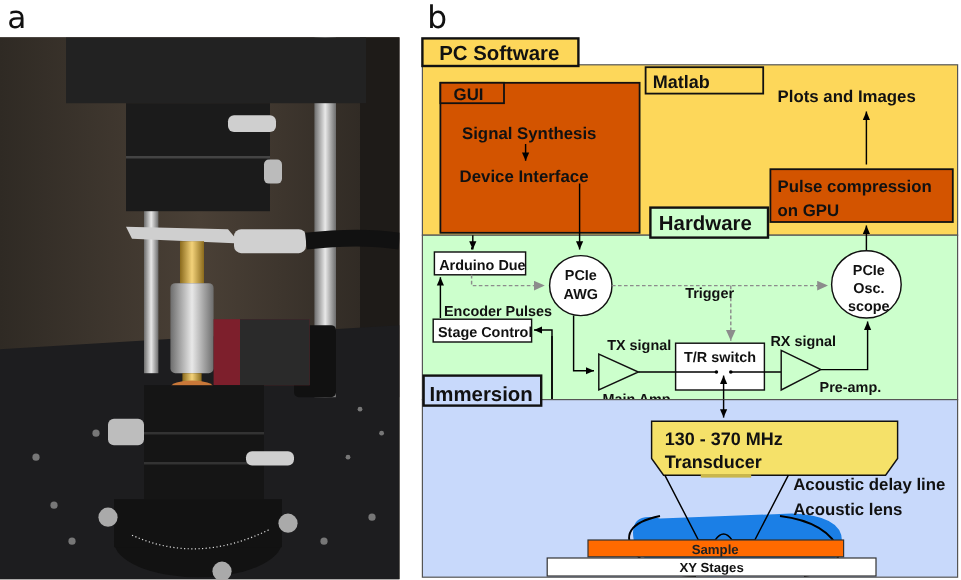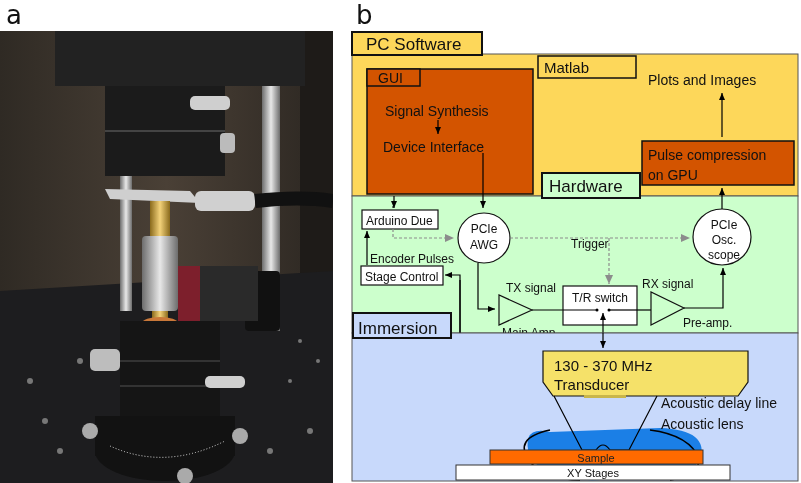--- a/index.html
+++ b/index.html
@@ -1,19 +1,19 @@
 <!DOCTYPE html>
 <html><head>
 <meta charset="utf-8">
 <style>
   html,body{margin:0;padding:0;background:#fff;}
   body{width:801px;height:483px;position:relative;overflow:hidden;font-family:"Liberation Sans",sans-serif;}
   .panel-letter{position:absolute;font-family:"DejaVu Sans",sans-serif;font-size:26px;color:#111;line-height:1;}
   #photo{position:absolute;left:0;top:31px;width:333px;height:452px;overflow:hidden;background:#3b342d;}
-  #diagram{position:absolute;left:350px;top:30px;width:451px;height:453px;}
+  #diagram{position:absolute;left:350px;top:30px;width:451px;height:453px;font-weight:bold;}
   svg text{font-family:"Liberation Sans",sans-serif;}
 </style>
 </head>
 <body>
 
 <div class="panel-letter" style="left:6px;top:2px;">a</div>
 <div class="panel-letter" style="left:356px;top:2px;">b</div>
 
 <div id="photo">
   <svg width="333" height="452" viewBox="0 0 333 452">

